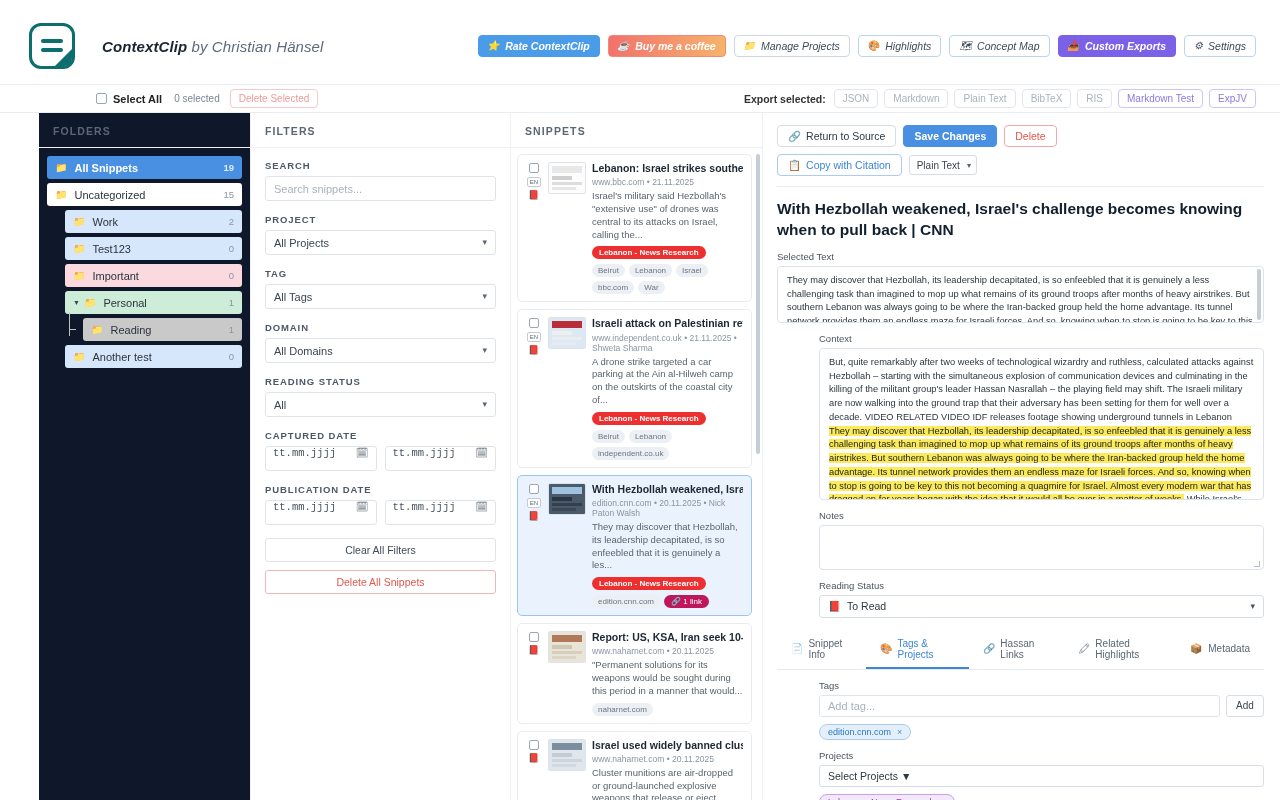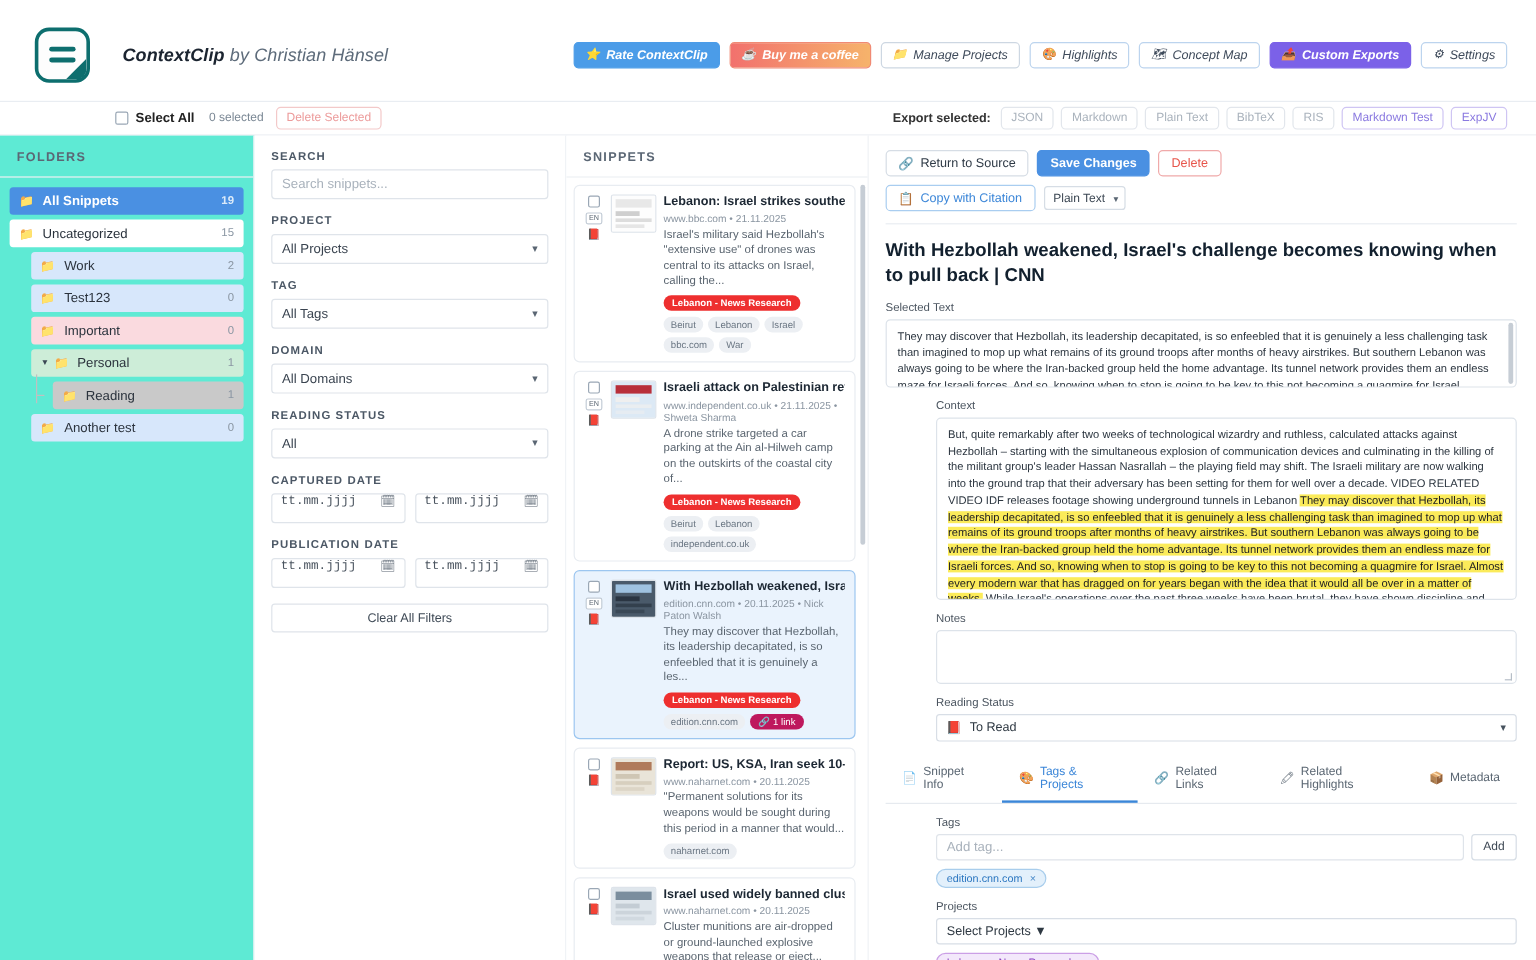--- a/index.html
+++ b/index.html
@@ -70,21 +70,21 @@
   }
   .xbtn.purple { border-color:#cfc5f3; color:#8b7ae0; }
 
   
   .body { flex: 1; display: flex; min-height: 0; }
   .col-head {
     font-size: 10.5px; letter-spacing: 1.1px; color: #5b6775; font-weight: 700;
     padding: 12px 14px 10px 14px; border-bottom: 1px solid #edf0f4;
   }
 
-  .col-folders { width: 212px; flex: 0 0 212px; border-right: 1px solid #edf0f4; background:#5eead4; }
+  .col-folders { width: 212px; flex: 0 0 212px; border-right: 1px solid #edf0f4; background:#0f172a;margin-left:39px; }
   .folders-list { padding: 8px; }
   .folder {
     display: flex; align-items: center; height: 23px; border-radius: 3px;
     font-size: 11px; color: #2b333d; margin-bottom: 4px; padding: 0 8px; cursor: pointer;
   }
   .folder .fname { flex: 1; }
   .folder .fcount { font-size: 9.5px; color: #8a96a3; }
   .folder .ficon { margin-right: 7px; font-size: 10px; }
   .folder.sel { background: #4a90e2; color: #fff; font-weight: 600; }
   .folder.sel .fcount { color: #dbeaf9; }
@@ -347,20 +347,21 @@
           </div>
           <div class="folder blue indent1">
             <span class="ficon">📁</span>
             <span class="fname">Another test</span>
             <span class="fcount">0</span>
           </div>
         </div>
     </div>
 
     <div class="col-filters">
+      <div class="col-head">FILTERS</div>
       <div class="filters-body">
 
         <div class="fgroup">
           <div class="flabel">SEARCH</div>
           <input class="fld" placeholder="Search snippets..." style="">
         </div>
 
         <div class="fgroup">
           <div class="flabel">PROJECT</div>
           <div class="sel-wrap">
@@ -415,20 +416,21 @@
               <span class="cal-ic">🗓</span>
             </div>
             <div class="date-fld">
               <span>tt.mm.jjjj</span>
               <span class="cal-ic">🗓</span>
             </div>
           </div>
         </div>
 
         <div class="wide-btn">Clear All Filters</div>
+        <div class="wide-btn danger">Delete All Snippets</div>
       </div>
     </div>
 
     <div class="col-snippets">
       <div class="col-head">SNIPPETS</div>
       <div class="snip-scroll">
         <div id="snip-list">
             <div class="snip">
               <div class="snip-left">
                 <span class="snip-cb"></span>
@@ -610,21 +612,21 @@
           <div class="tab">
             <span>📄</span>
             <span>Snippet Info</span>
           </div>
           <div class="tab active">
             <span>🎨</span>
             <span>Tags &amp; Projects</span>
           </div>
           <div class="tab">
             <span>🔗</span>
-            <span>Related Links</span>
+            <span>Hassan Links</span>
           </div>
           <div class="tab">
             <span>🖍</span>
             <span>Related Highlights</span>
           </div>
           <div class="tab">
             <span>📦</span>
             <span>Metadata</span>
           </div>
         </div>

